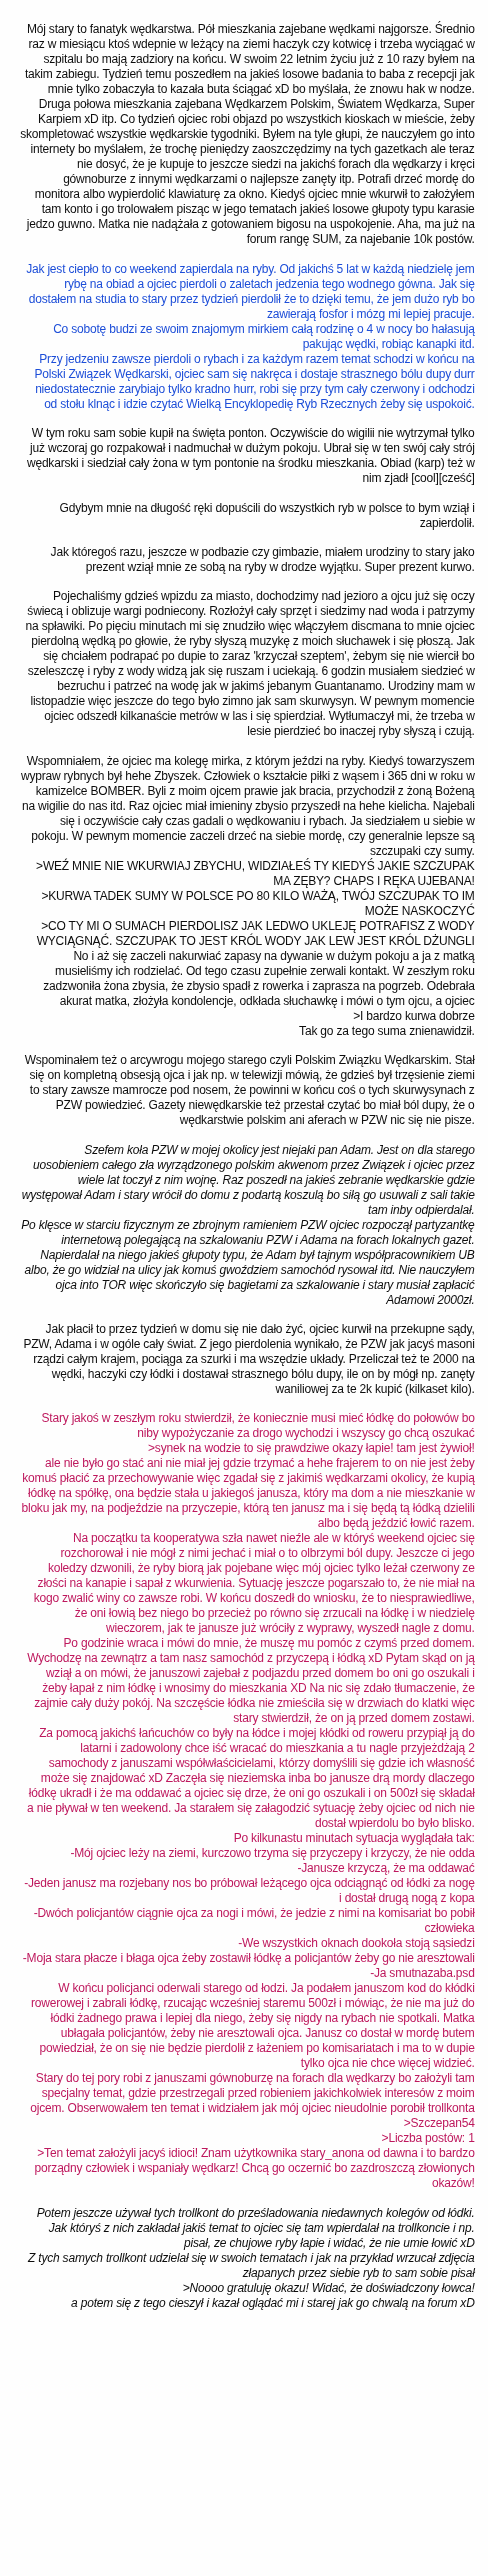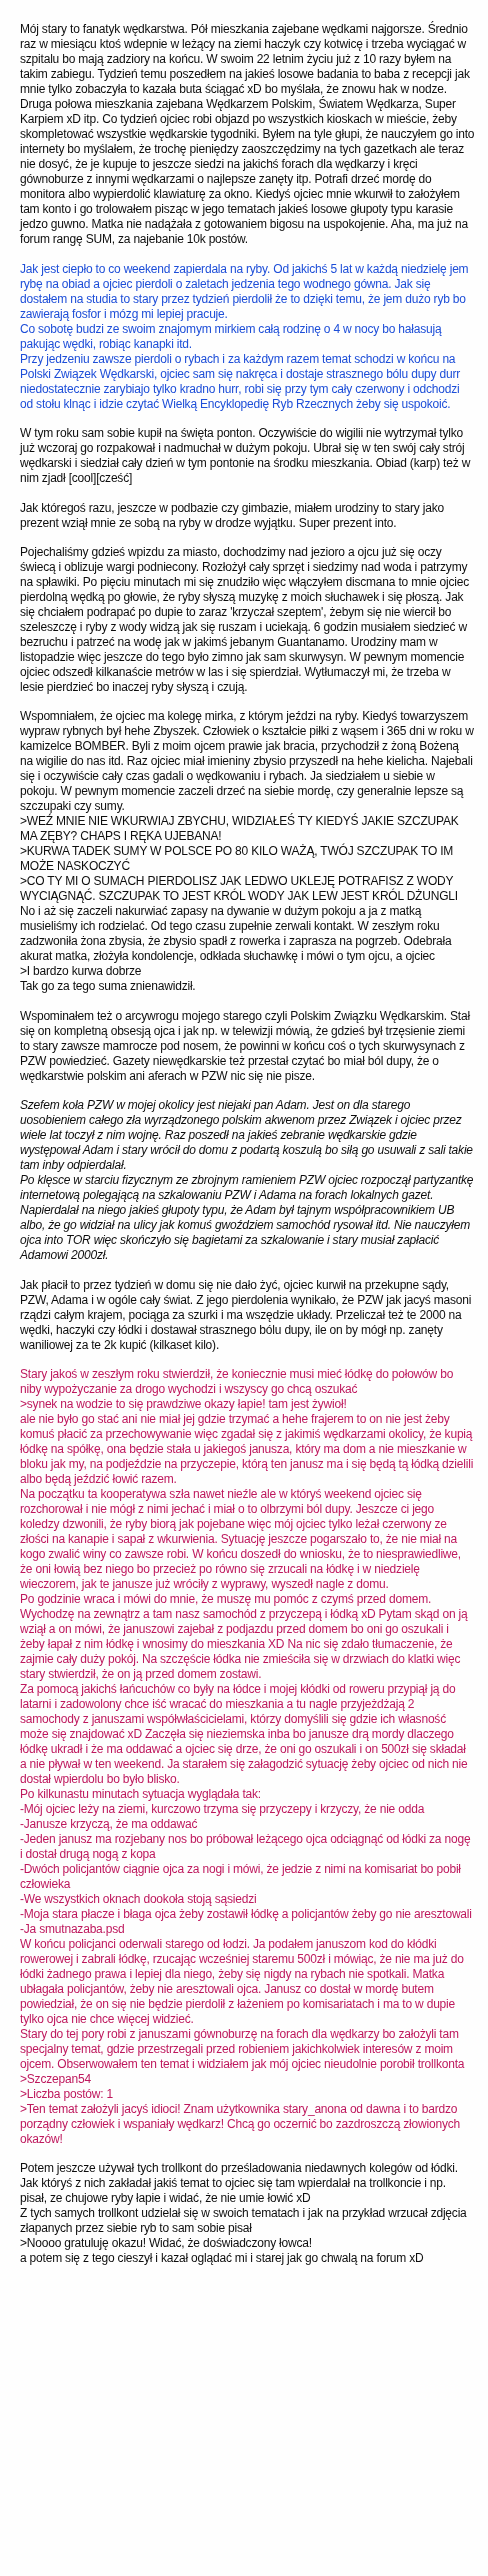--- a/index.html
+++ b/index.html
@@ -21,32 +21,33 @@
   .para {
     margin: 0 0 14.4px 0;
     font-family: "Liberation Sans", "DejaVu Sans", sans-serif;
     font-size: 12px;
     line-height: 15px;
     color: #0d0d0d;
     white-space: pre-wrap;       
     word-wrap: break-word;
     letter-spacing: -0.2px;
   }
-  .para:last-child { margin-bottom: 0; }
+  .para:last-child { margin-bottom: 0; font-style: italic; }
 </style>
 </head>
 <body style="background: rgb(254, 254, 254);">
 
-<div class="post-wrap" style="background: rgb(254, 254, 254);">
+<div class="post-wrap" style="background: rgb(254, 254, 254); text-align: right;">
     <p class="para" style="color: rgb(13, 13, 13);">Mój stary to fanatyk wędkarstwa. Pół mieszkania zajebane wędkami najgorsze. Średnio raz w miesiącu ktoś wdepnie w leżący na ziemi haczyk czy kotwicę i trzeba wyciągać w szpitalu bo mają zadziory na końcu. W swoim 22 letnim życiu już z 10 razy byłem na takim zabiegu. Tydzień temu poszedłem na jakieś losowe badania to baba z recepcji jak mnie tylko zobaczyła to kazała buta ściągać xD bo myślała, że znowu hak w nodze. Druga połowa mieszkania zajebana Wędkarzem Polskim, Światem Wędkarza, Super Karpiem xD itp. Co tydzień ojciec robi objazd po wszystkich kioskach w mieście, żeby skompletować wszystkie wędkarskie tygodniki. Byłem na tyle głupi, że nauczyłem go into internety bo myślałem, że trochę pieniędzy zaoszczędzimy na tych gazetkach ale teraz nie dosyć, że je kupuje to jeszcze siedzi na jakichś forach dla wędkarzy i kręci gównoburze z innymi wędkarzami o najlepsze zanęty itp. Potrafi drzeć mordę do monitora albo wypierdolić klawiaturę za okno. Kiedyś ojciec mnie wkurwił to założyłem tam konto i go trolowałem pisząc w jego tematach jakieś losowe głupoty typu karasie jedzo guwno. Matka nie nadążała z gotowaniem bigosu na uspokojenie. Aha, ma już na forum rangę SUM, za najebanie 10k postów.</p>
     <p class="para" style="color: #1d4ed8;">Jak jest ciepło to co weekend zapierdala na ryby. Od jakichś 5 lat w każdą niedzielę jem rybę na obiad a ojciec pierdoli o zaletach jedzenia tego wodnego gówna. Jak się dostałem na studia to stary przez tydzień pierdolił że to dzięki temu, że jem dużo ryb bo zawierają fosfor i mózg mi lepiej pracuje.
 Co sobotę budzi ze swoim znajomym mirkiem całą rodzinę o 4 w nocy bo hałasują pakując wędki, robiąc kanapki itd.
 Przy jedzeniu zawsze pierdoli o rybach i za każdym razem temat schodzi w końcu na Polski Związek Wędkarski, ojciec sam się nakręca i dostaje strasznego bólu dupy durr niedostatecznie zarybiajo tylko kradno hurr, robi się przy tym cały czerwony i odchodzi od stołu klnąc i idzie czytać Wielką Encyklopedię Ryb Rzecznych żeby się uspokoić.</p>
-    <p class="para" style="color: rgb(13, 13, 13);">W tym roku sam sobie kupił na święta ponton. Oczywiście do wigilii nie wytrzymał tylko już wczoraj go rozpakował i nadmuchał w dużym pokoju. Ubrał się w ten swój cały strój wędkarski i siedział cały dzień w tym pontonie na środku mieszkania. Obiad (karp) też w nim zjadł [cool][cześć]</p>
-    <p class="para" style="color: rgb(13, 13, 13);">Jak któregoś razu, jeszcze w podbazie czy gimbazie, miałem urodziny to stary jako prezent wziął mnie ze sobą na ryby w drodze wyjątku. Super prezent into.</p>
+    <p class="para" style="color: rgb(13, 13, 13);">W tym roku sam sobie kupił na święta ponton. Oczywiście do wigilii nie wytrzymał tylko już wczoraj go rozpakował i nadmuchał w dużym pokoju. Ubrał się w ten swój cały strój wędkarski i siedział cały żona w tym pontonie na środku mieszkania. Obiad (karp) też w nim zjadł [cool][cześć]</p>
+    <p class="para" style="color: rgb(13, 13, 13);">Gdybym mnie na długość ręki dopuścili do wszystkich ryb w polsce to bym wziął i zapierdolił.</p>
+    <p class="para" style="color: rgb(13, 13, 13);">Jak któregoś razu, jeszcze w podbazie czy gimbazie, miałem urodziny to stary jako prezent wziął mnie ze sobą na ryby w drodze wyjątku. Super prezent kurwo.</p>
     <p class="para" style="color: rgb(13, 13, 13);">Pojechaliśmy gdzieś wpizdu za miasto, dochodzimy nad jezioro a ojcu już się oczy świecą i oblizuje wargi podniecony. Rozłożył cały sprzęt i siedzimy nad woda i patrzymy na spławiki. Po pięciu minutach mi się znudziło więc włączyłem discmana to mnie ojciec pierdolną wędką po głowie, że ryby słyszą muzykę z moich słuchawek i się płoszą. Jak się chciałem podrapać po dupie to zaraz 'krzyczał szeptem', żebym się nie wiercił bo szeleszczę i ryby z wody widzą jak się ruszam i uciekają. 6 godzin musiałem siedzieć w bezruchu i patrzeć na wodę jak w jakimś jebanym Guantanamo. Urodziny mam w listopadzie więc jeszcze do tego było zimno jak sam skurwysyn. W pewnym momencie ojciec odszedł kilkanaście metrów w las i się spierdział. Wytłumaczył mi, że trzeba w lesie pierdzieć bo inaczej ryby słyszą i czują.</p>
     <p class="para" style="color: rgb(13, 13, 13);">Wspomniałem, że ojciec ma kolegę mirka, z którym jeździ na ryby. Kiedyś towarzyszem wypraw rybnych był hehe Zbyszek. Człowiek o kształcie piłki z wąsem i 365 dni w roku w kamizelce BOMBER. Byli z moim ojcem prawie jak bracia, przychodził z żoną Bożeną na wigilie do nas itd. Raz ojciec miał imieniny zbysio przyszedł na hehe kielicha. Najebali się i oczywiście cały czas gadali o wędkowaniu i rybach. Ja siedziałem u siebie w pokoju. W pewnym momencie zaczeli drzeć na siebie mordę, czy generalnie lepsze są szczupaki czy sumy.
 &gt;WEŹ MNIE NIE WKURWIAJ ZBYCHU, WIDZIAŁEŚ TY KIEDYŚ JAKIE SZCZUPAK MA ZĘBY? CHAPS I RĘKA UJEBANA!
 &gt;KURWA TADEK SUMY W POLSCE PO 80 KILO WAŻĄ, TWÓJ SZCZUPAK TO IM MOŻE NASKOCZYĆ
 &gt;CO TY MI O SUMACH PIERDOLISZ JAK LEDWO UKLEJĘ POTRAFISZ Z WODY WYCIĄGNĄĆ. SZCZUPAK TO JEST KRÓL WODY JAK LEW JEST KRÓL DŻUNGLI
 No i aż się zaczeli nakurwiać zapasy na dywanie w dużym pokoju a ja z matką musieliśmy ich rodzielać. Od tego czasu zupełnie zerwali kontakt. W zeszłym roku zadzwoniła żona zbysia, że zbysio spadł z rowerka i zaprasza na pogrzeb. Odebrała akurat matka, złożyła kondolencje, odkłada słuchawkę i mówi o tym ojcu, a ojciec
 &gt;I bardzo kurwa dobrze
 Tak go za tego suma znienawidził.</p>
     <p class="para" style="color: rgb(13, 13, 13);">Wspominałem też o arcywrogu mojego starego czyli Polskim Związku Wędkarskim. Stał się on kompletną obsesją ojca i jak np. w telewizji mówią, że gdzieś był trzęsienie ziemi to stary zawsze mamrocze pod nosem, że powinni w końcu coś o tych skurwysynach z PZW powiedzieć. Gazety niewędkarskie też przestał czytać bo miał ból dupy, że o wędkarstwie polskim ani aferach w PZW nic się nie pisze.</p>
     <p class="para" style="color: rgb(13, 13, 13); font-style: italic;">Szefem koła PZW w mojej okolicy jest niejaki pan Adam. Jest on dla starego uosobieniem całego zła wyrządzonego polskim akwenom przez Związek i ojciec przez wiele lat toczył z nim wojnę. Raz poszedł na jakieś zebranie wędkarskie gdzie występował Adam i stary wrócił do domu z podartą koszulą bo siłą go usuwali z sali takie tam inby odpierdalał.

